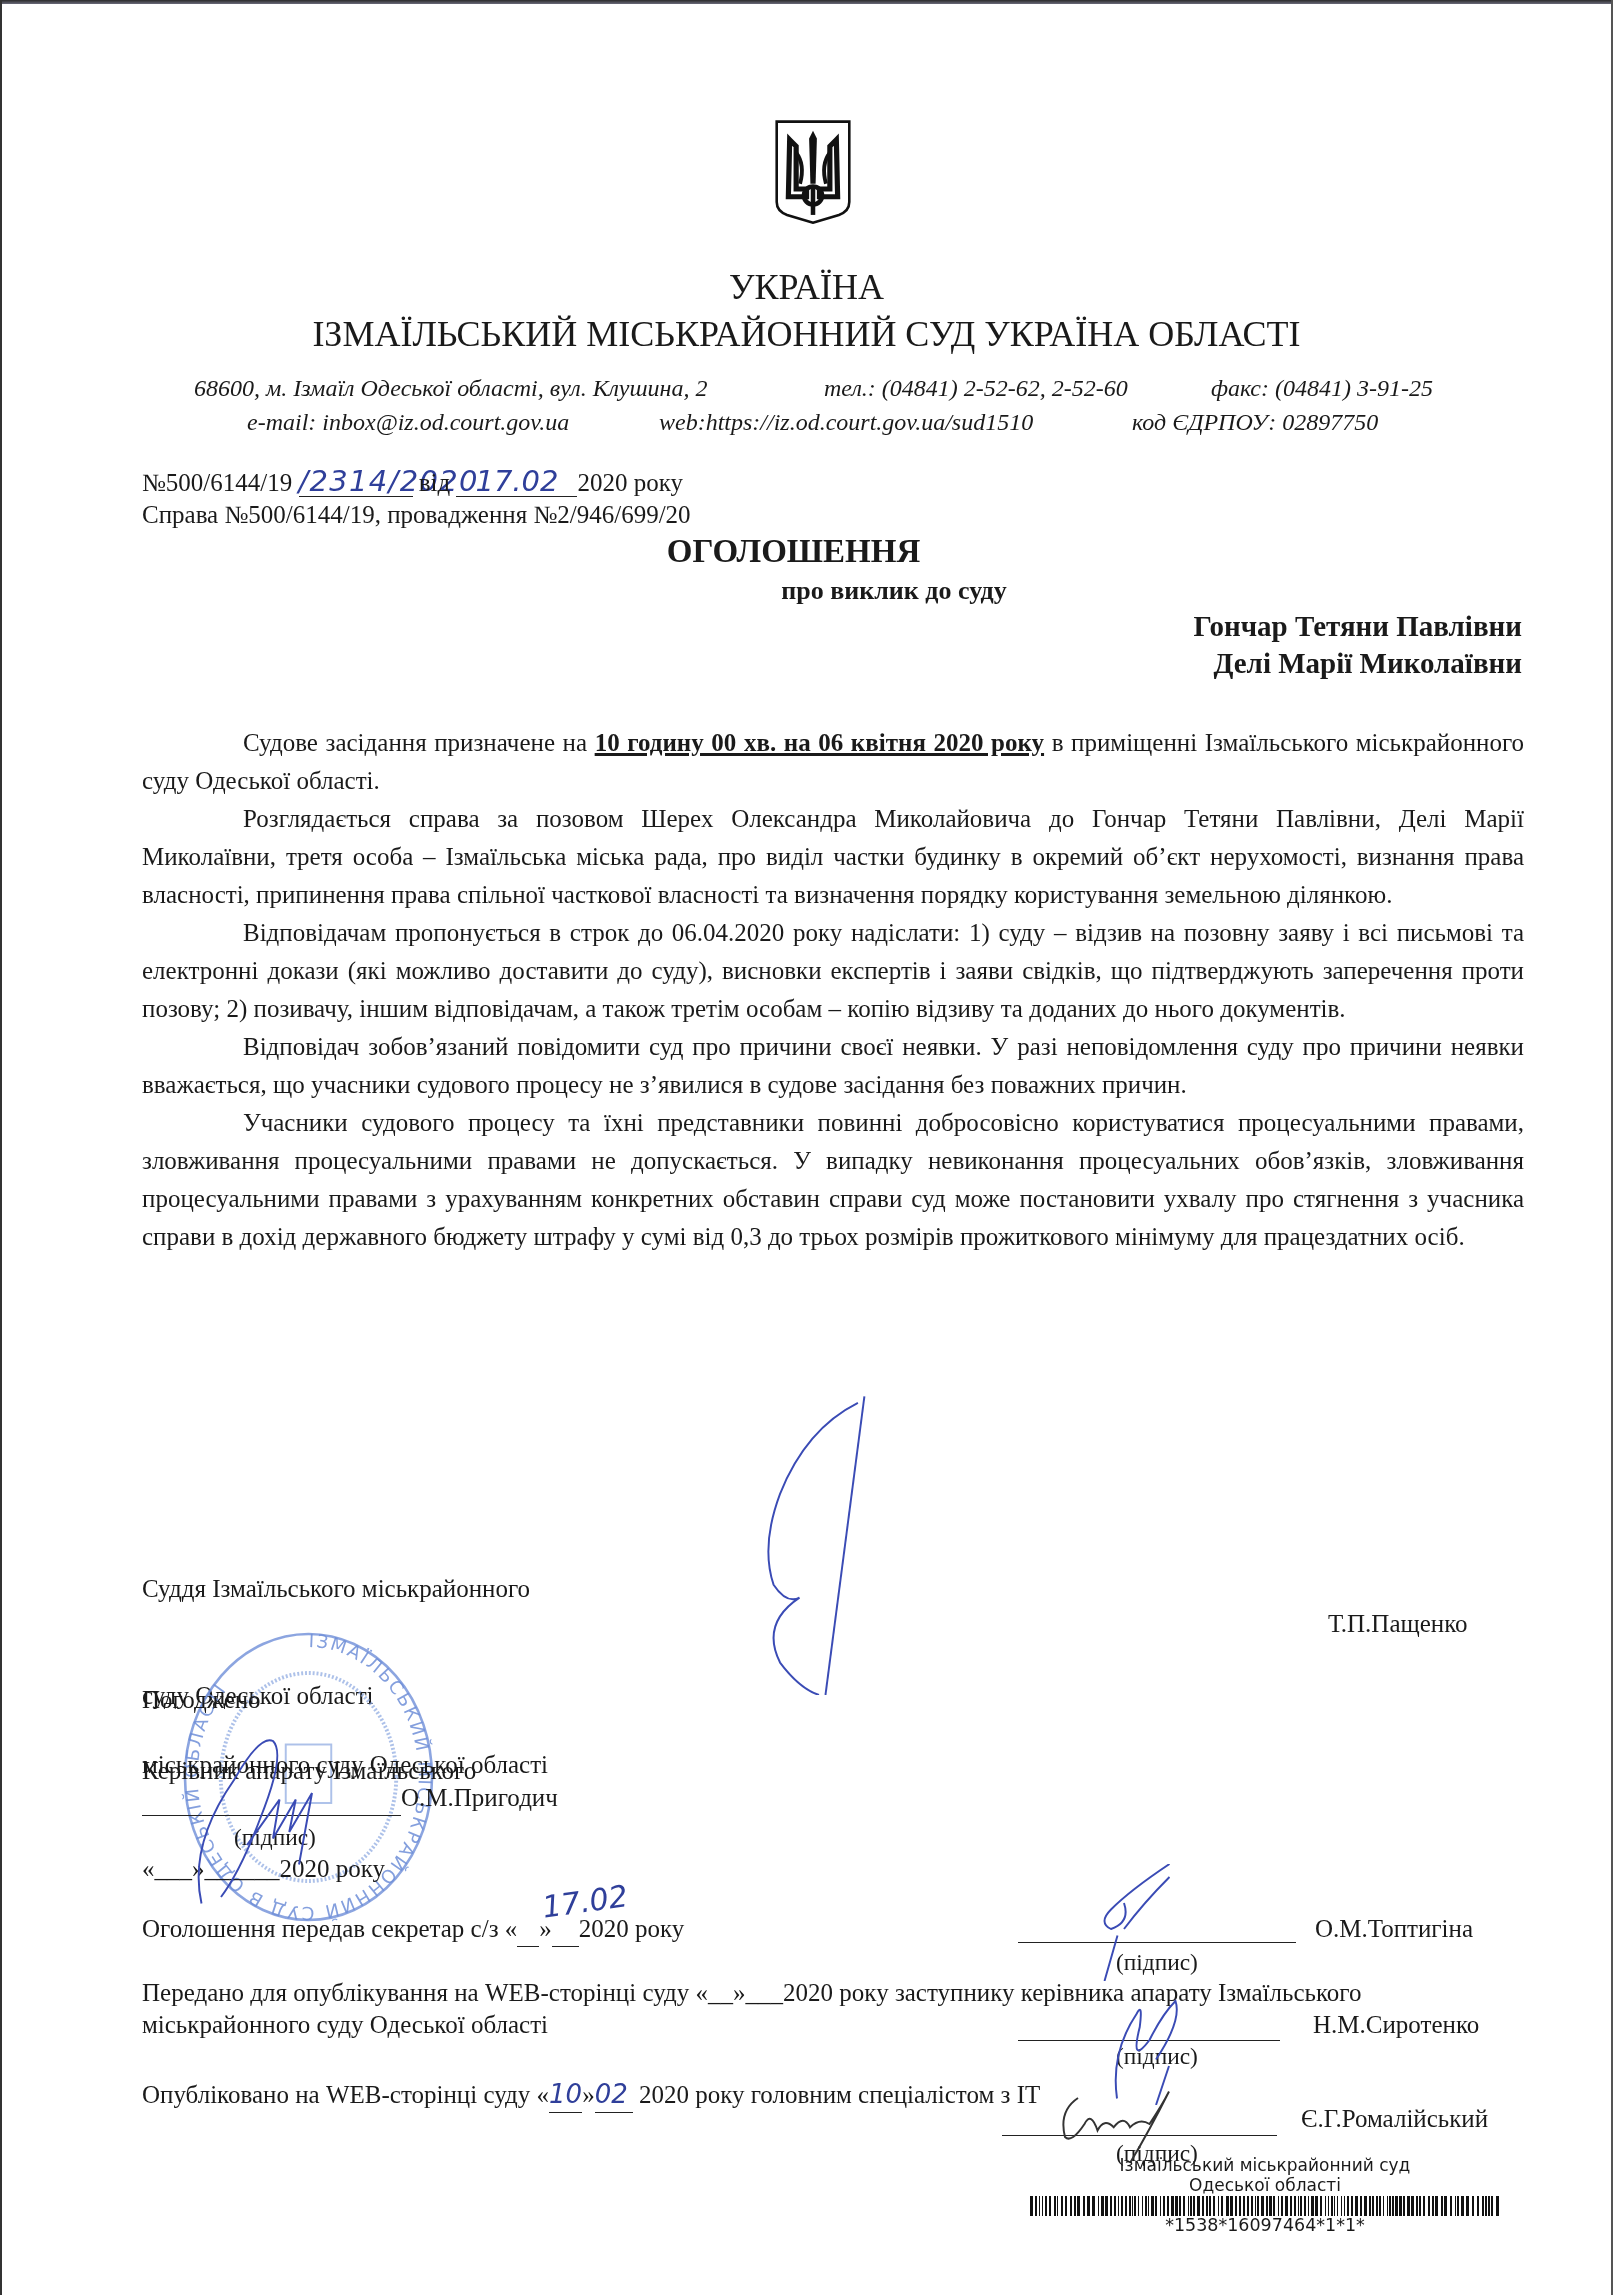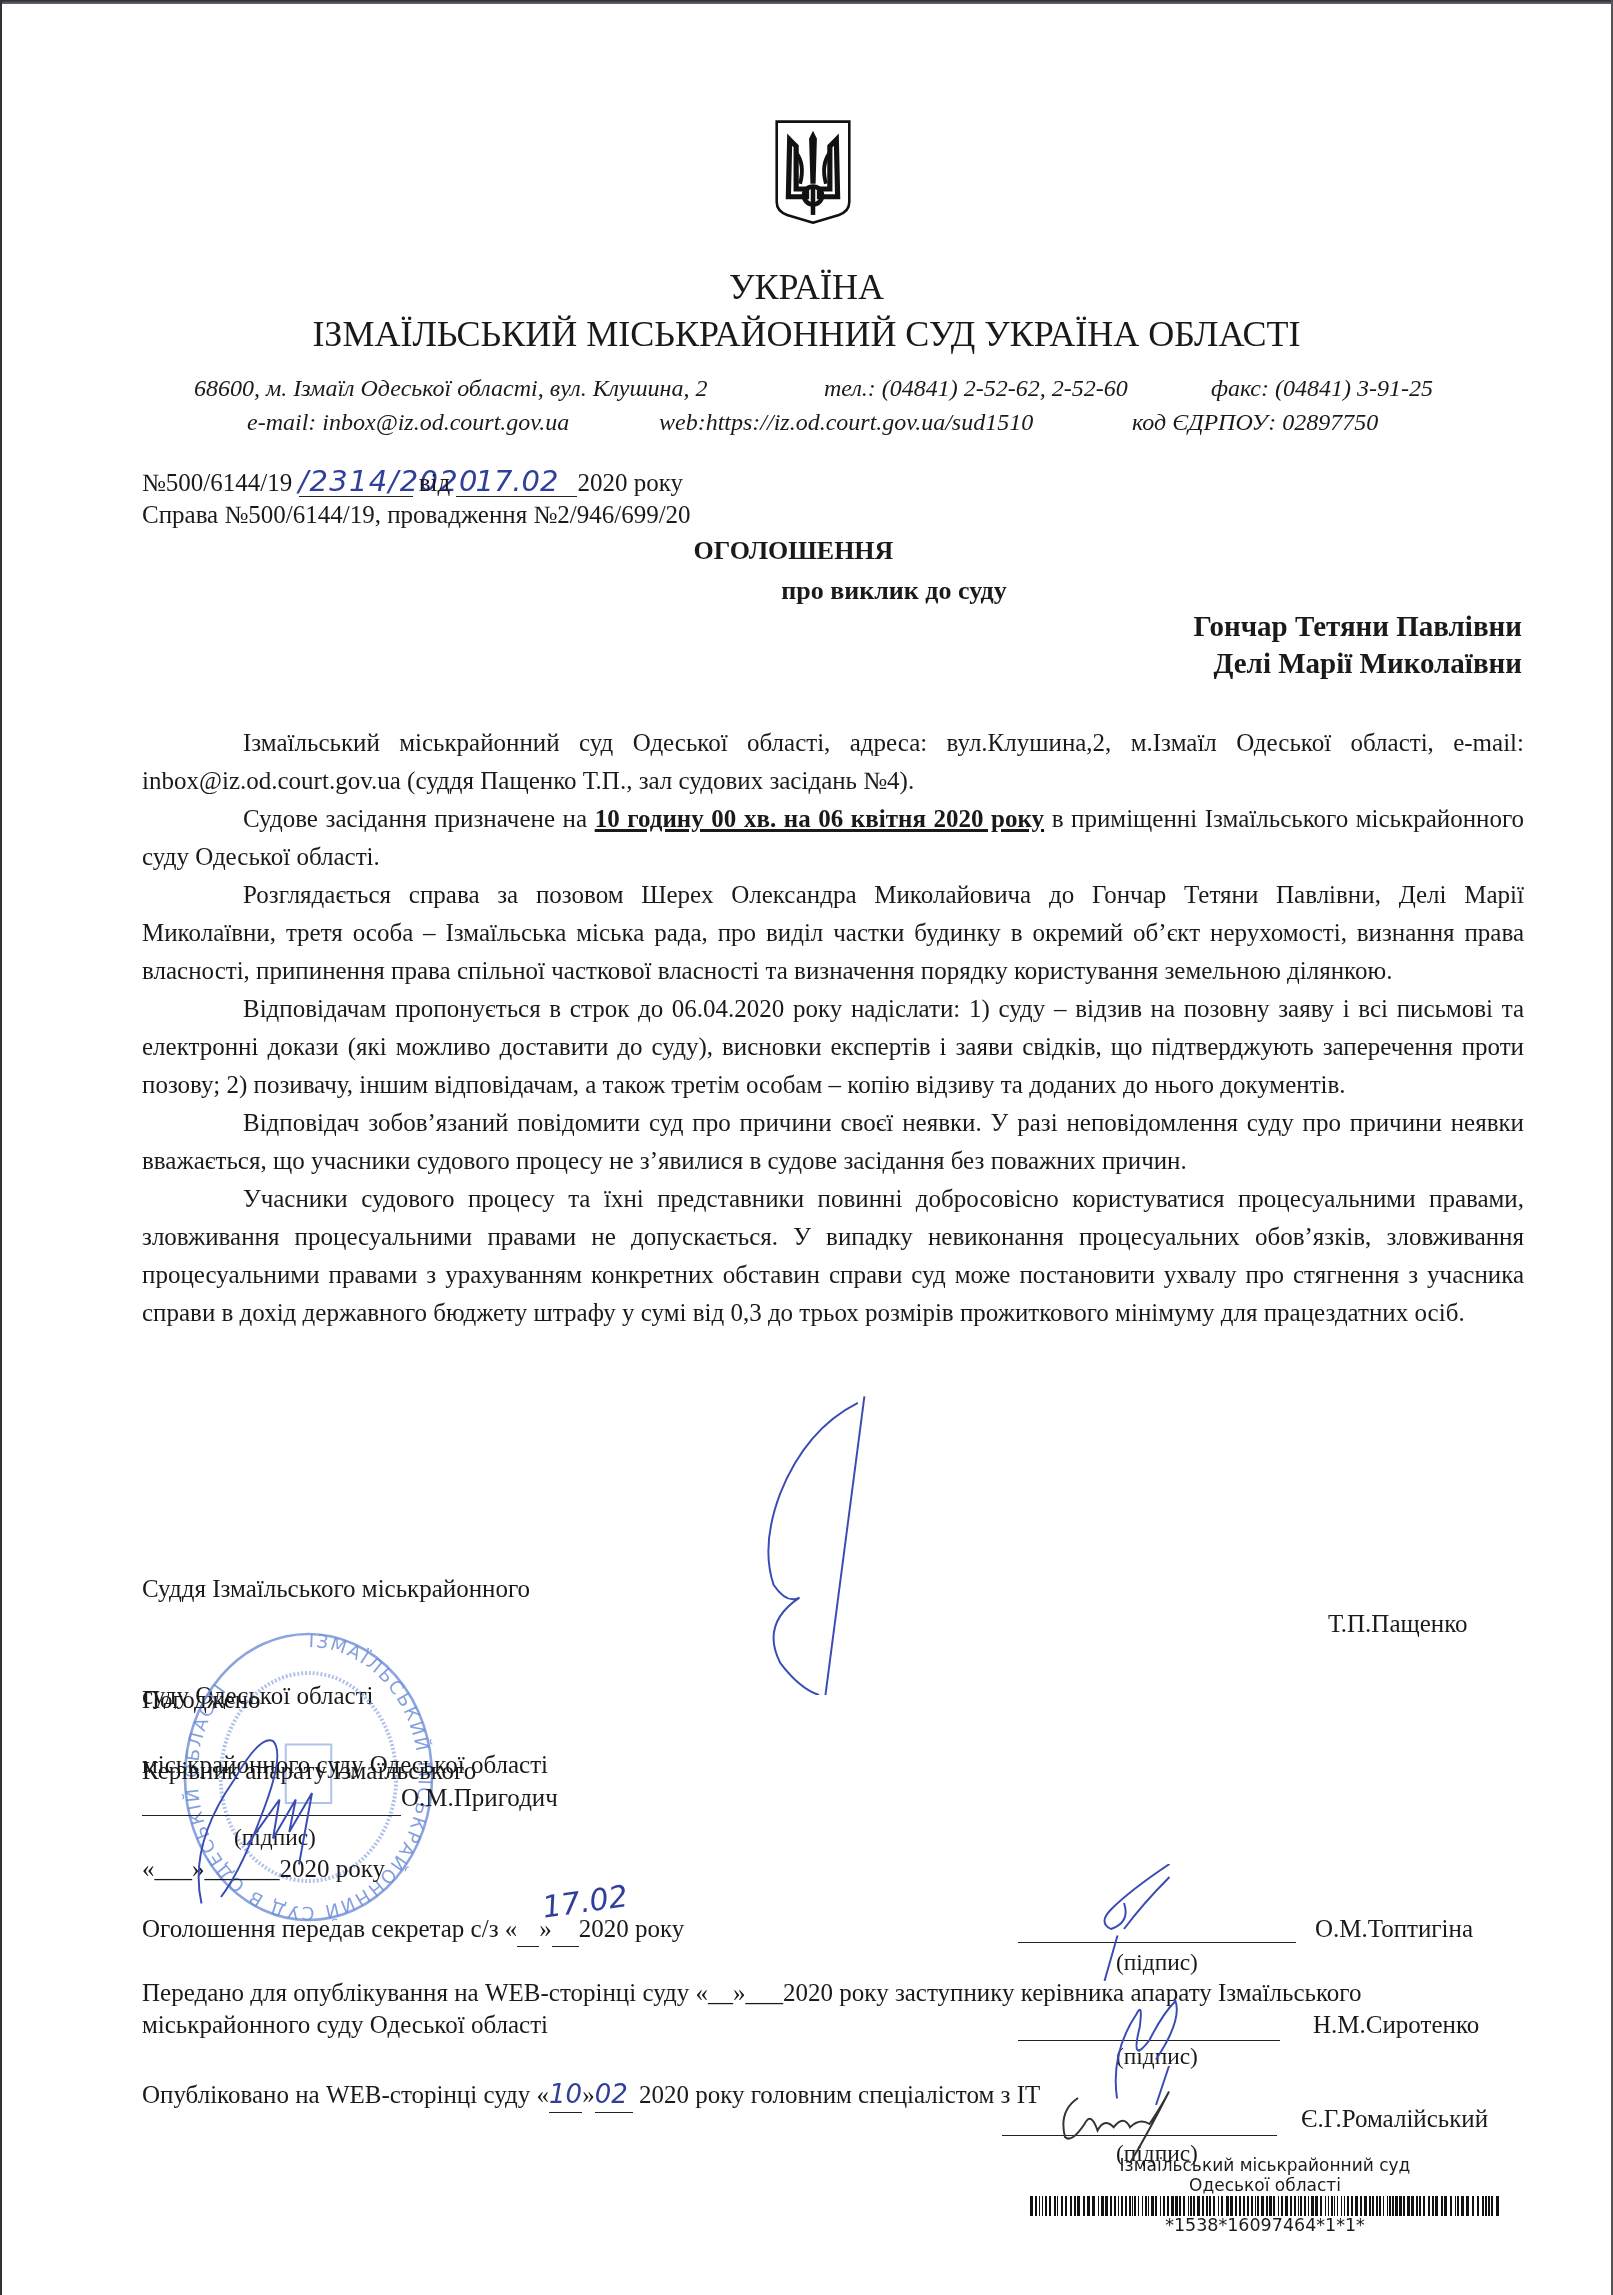--- a/index.html
+++ b/index.html
@@ -18,21 +18,21 @@
 
   .contact { position: absolute; font-style: italic; font-size: 24px; line-height: 29px; white-space: nowrap; }
 
   .ref-line { position: absolute; left: 142px; top: 466px; font-size: 25px; line-height: 30px; white-space: nowrap; }
   .hand { color: #2f3f9a; font-family: "DejaVu Sans", sans-serif; font-style: italic; font-size: 29px; display: inline-block; border-bottom: 1.3px solid #222; }
   .hand.num { width: 114px; text-align: center; letter-spacing: 1.3px; }
   .hand.date { width: 121px; text-align: center; }
 
   .case-line { position: absolute; left: 142px; top: 500px; font-size: 25px; line-height: 30px; white-space: nowrap; }
 
-  .title { position: absolute; left: 0; width: 1412px; top: 534px; text-align: center; font-weight: bold; font-size: 26px; line-height: 34px; padding-left: 175px; box-sizing: border-box; }
+  .title { position: absolute; left: 0; width: 1412px; top: 534px; text-align: center; font-weight: bold; font-size: 33px; line-height: 34px; padding-left: 175px; box-sizing: border-box; }
   .subtitle { position: absolute; left: 0; width: 1613px; top: 575px; text-align: center; font-weight: bold; font-size: 26px; line-height: 32px; padding-left: 175px; box-sizing: border-box; }
 
   .addressee { position: absolute; right: 91px; font-weight: bold; font-size: 29px; line-height: 35px; text-align: right; white-space: nowrap; }
 
   .body-text { position: absolute; left: 142px; width: 1382px; top: 724px; font-size: 25px; line-height: 38px; text-align: justify; }
   .body-text p { margin: 0; text-indent: 101px; }
   .body-text u.bold { font-weight: bold; text-decoration: underline; text-decoration-thickness: 2.6px; }
 
   .sig-block { position: absolute; font-size: 25px; line-height: 35px; white-space: nowrap; }
   .underline { display: inline-block; border-bottom: 1.3px solid #222; }
@@ -82,21 +82,20 @@
 </div>
 <div class="case-line">Справа №500/6144/19, провадження №2/946/699/20</div>
 
 <div class="title">ОГОЛОШЕННЯ</div>
 <div class="subtitle">про виклик до суду</div>
 
 <div class="addressee" style="top:609px;">Гончар Тетяни Павлівни</div>
 <div class="addressee" style="top:646px;">Делі Марії Миколаївни</div>
 
 <div class="body-text">
-  <p>Ізмаїльський міськрайонний суд Одеської області, адреса: вул.Клушина,2, м.Ізмаїл Одеської області, e-mail: inbox@iz.od.court.gov.ua (суддя Пащенко Т.П., зал судових засідань №4).</p>
   <p><span>Судове засідання призначене на </span><u class="bold">10 годину 00 хв. на 06 квітня 2020 року</u><span> в приміщенні Ізмаїльського міськрайонного суду Одеської області.</span></p>
   <p>Розглядається справа за позовом Шерех Олександра Миколайовича до Гончар Тетяни Павлівни, Делі Марії Миколаївни, третя особа – Ізмаїльська міська рада, про виділ частки будинку в окремий об’єкт нерухомості, визнання права власності, припинення права спільної часткової власності та визначення порядку користування земельною ділянкою.</p>
   <p>Відповідачам пропонується в строк до 06.04.2020 року надіслати: 1) суду – відзив на позовну заяву і всі письмові та електронні докази (які можливо доставити до суду), висновки експертів і заяви свідків, що підтверджують заперечення проти позову; 2) позивачу, іншим відповідачам, а також третім особам – копію відзиву та доданих до нього документів.</p>
   <p>Відповідач зобов’язаний повідомити суд про причини своєї неявки. У разі неповідомлення суду про причини неявки вважається, що учасники судового процесу не з’явилися в судове засідання без поважних причин.</p>
   <p>Учасники судового процесу та їхні представники повинні добросовісно користуватися процесуальними правами, зловживання процесуальними правами не допускається. У випадку невиконання процесуальних обов’язків, зловживання процесуальними правами з урахуванням конкретних обставин справи суд може постановити ухвалу про стягнення з учасника справи в дохід державного бюджету штрафу у сумі від 0,3 до трьох розмірів прожиткового мінімуму для працездатних осіб.</p>
 </div>
 
 <div class="sig-block" style="left:142px; top:1571px;">Суддя Ізмаїльського міськрайонного</div>
 <div class="sig-block" style="left:142px; top:1678px;">суду Одеської області</div>
 <div class="sig-block" style="left:1328px; top:1606px;">Т.П.Пащенко</div>

